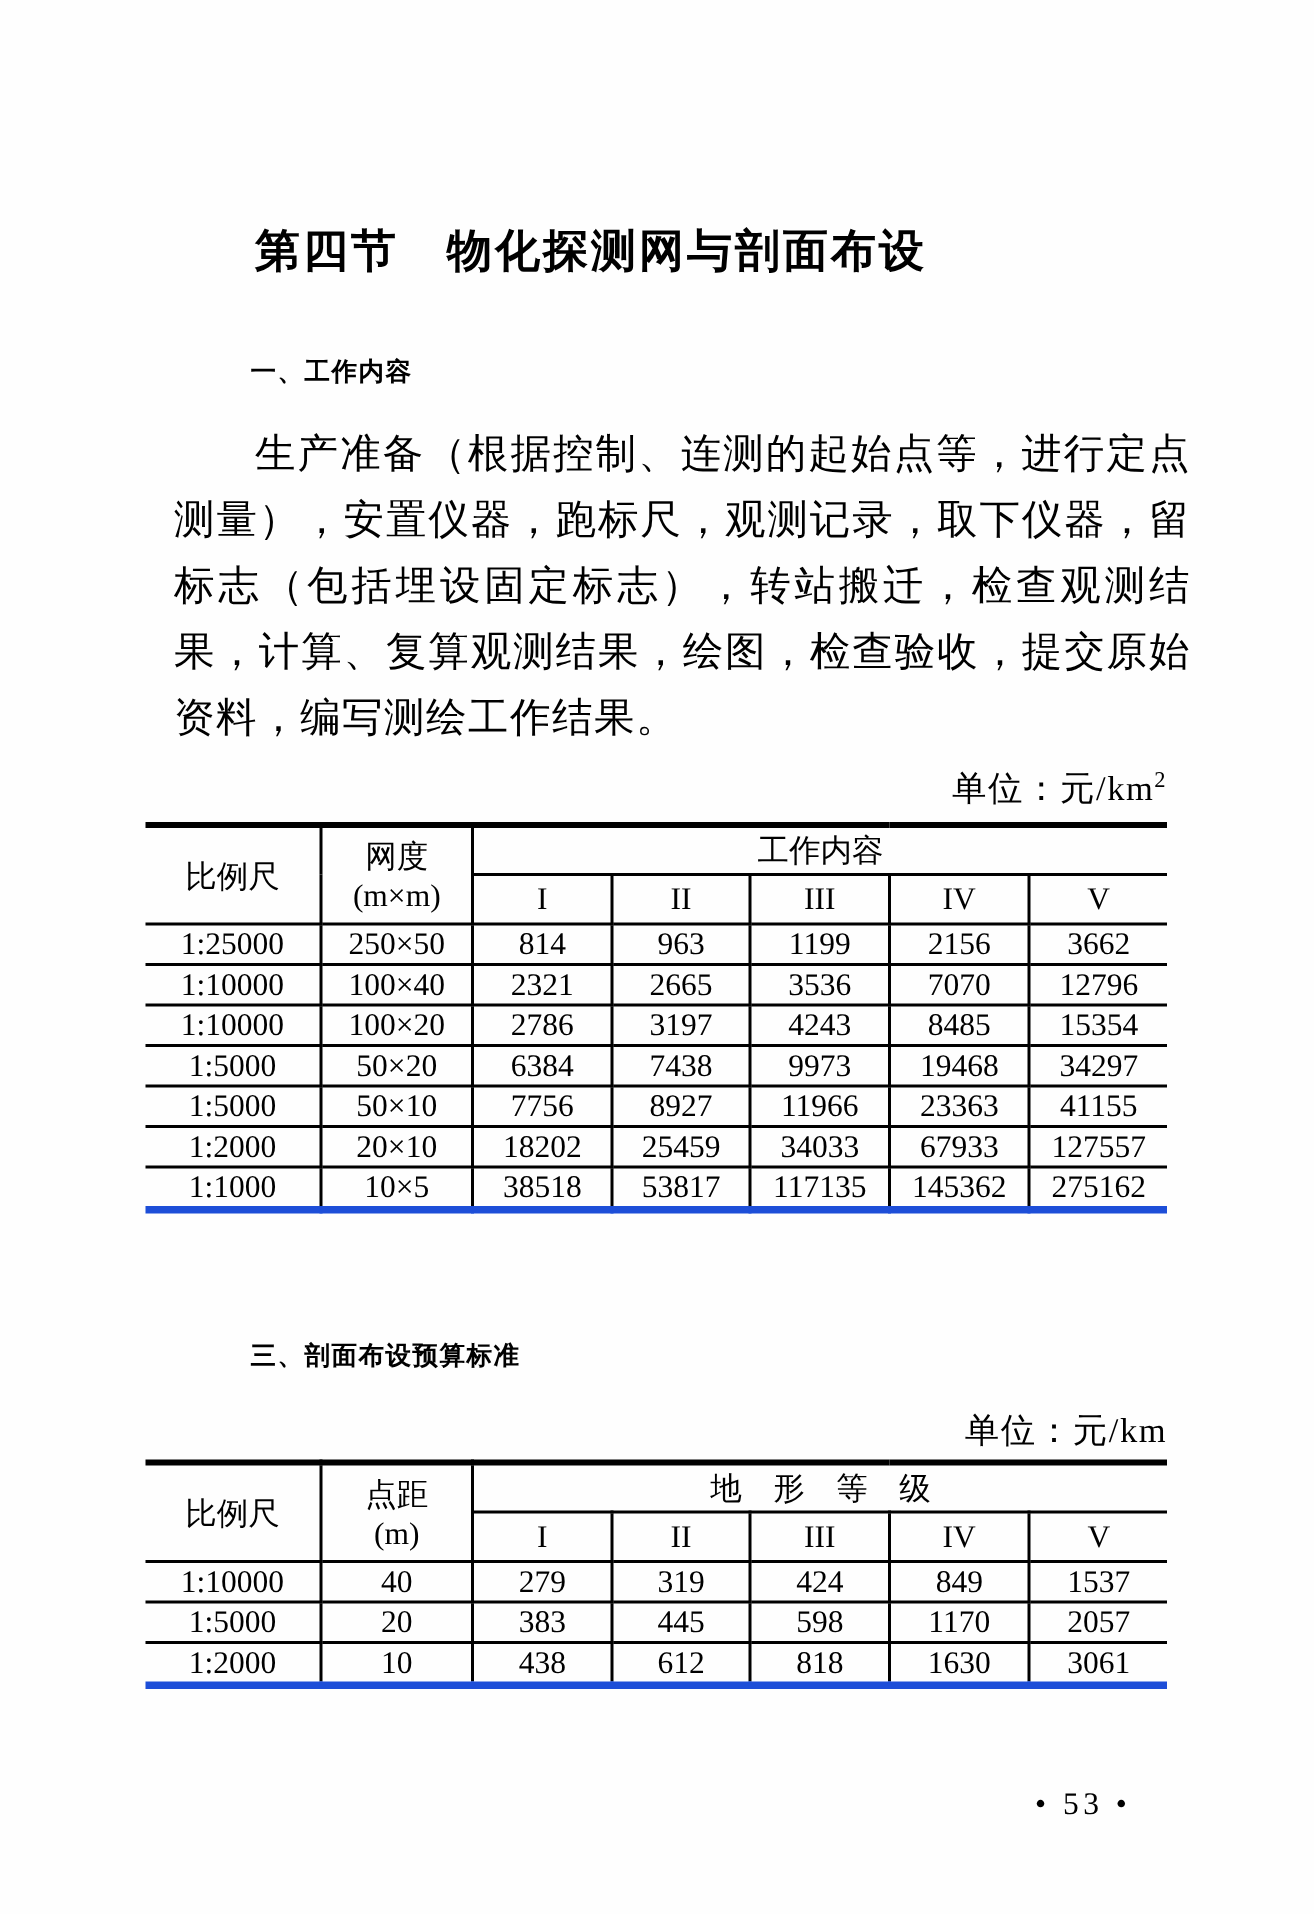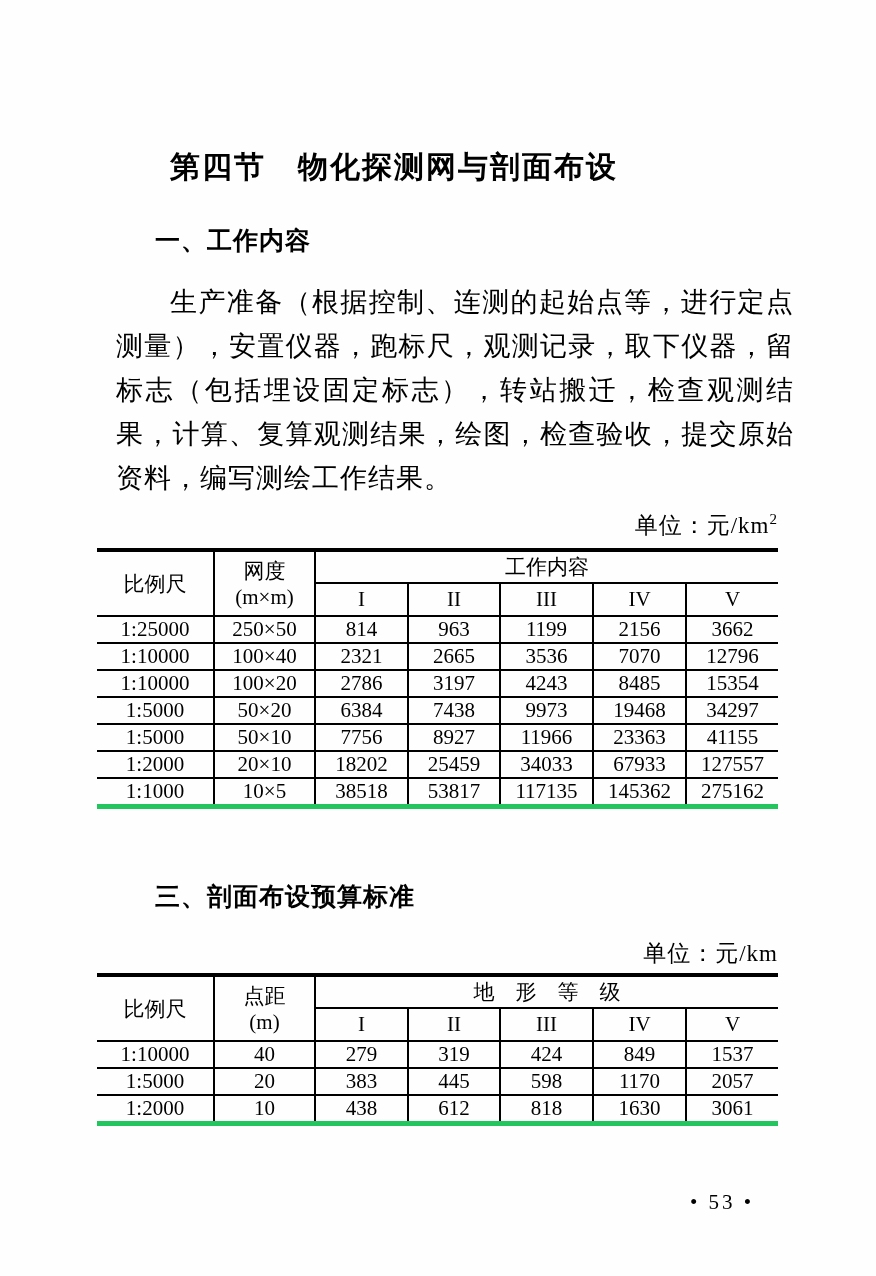--- a/index.html
+++ b/index.html
@@ -21,24 +21,24 @@
     margin: 4px;
     text-align: center;
     font-family: Liberation Mono, monospace;
     font-weight: bold;
     font-size: 30px;
     letter-spacing: 2px;
   }
   .sec-heading {
     position: absolute;
     left: 155px;
-    margin: 0;
+    margin: 12px;
     font-family: "Liberation Sans", "DejaVu Sans", sans-serif;
     font-weight: bold;
-    font-size: 25px;
+    font-size: 17px;
     letter-spacing: 1px;
   }
   .pos-work    { top: 224px; }
   .pos-grid    { top: 452px; }
   .pos-profile { top: 880px; }
   .body-para {
     position: absolute;
     left: 100px;
     top: 264px;
     width: 678px;
@@ -58,21 +58,21 @@
   .unit-label sup { font-size: 15px; line-height: 0; }
   .pos-unit1 { top: 510px; }
   .pos-unit2 { top: 938px; }
   table.budget-table {
     position: absolute;
     left: 97px;
     width: 681px;
     table-layout: fixed;
     border-collapse: collapse;
     border-top: 4px solid #000;
-    border-bottom: 5px solid #22c55e;
+    border-bottom: 5px solid #1d4ed8;
     font-size: 21px;
   }
   .pos-t1 { top: 548px; }
   .pos-t2 { top: 973px; }
   table.budget-table th,
   table.budget-table td {
     border: 2px solid #000;
     padding: 0;
     text-align: center;
     vertical-align: middle;

